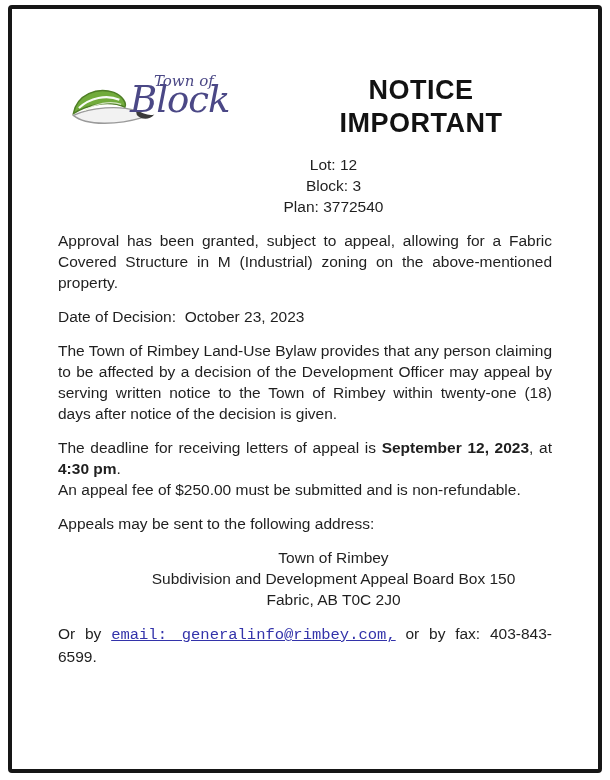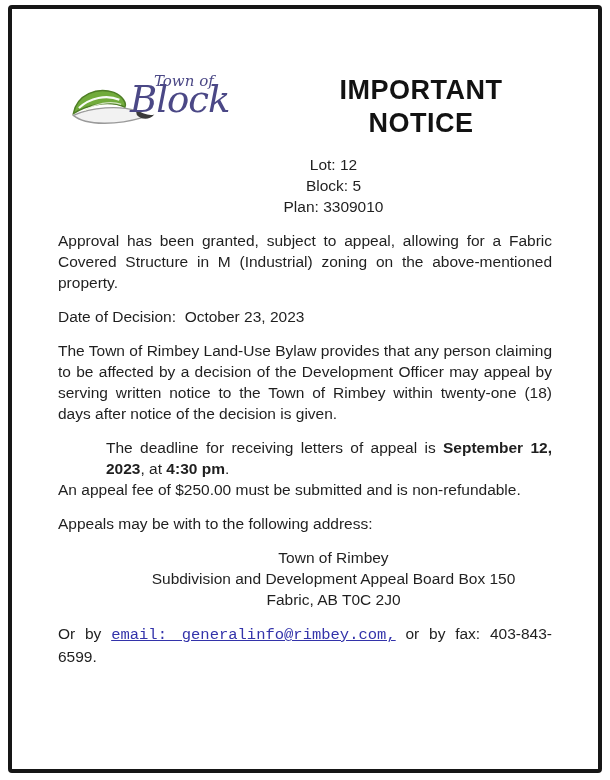--- a/index.html
+++ b/index.html
@@ -69,21 +69,21 @@
     padding-top: 4px;
   }
   .para {
     font-size: 15.5px;
     line-height: 21px;
     text-align: justify;
     margin: 0 0 13px 0;
   }
   .prewrap { white-space: pre-wrap; }
   .indent { padding-left: 57px; text-align: center; }
-  .tight { margin-bottom: 0; margin-left: 48px; }
+  .tight { margin-bottom: 0; }
   .link {
     color: var(--link, #3333aa);
     text-decoration: underline;
     cursor: pointer;
     font-family: Liberation Mono, monospace;
   }
 </style>
 </head>
 <body>
 
@@ -99,42 +99,42 @@
           <path d="M76 33 C 84 35, 89 39, 96 37 C 90 44, 81 42, 77 37.5 Z" style="fill:#3a3a3a"></path>
           <path d="M8 36 C 12 15, 34 7, 52 13 C 62 17, 66 25, 64 29 C 46 21, 22 27, 8 36 Z" style="fill:var(--leaf-green,#71ab3b);stroke:var(--leaf-outline,#4e7d26);stroke-width:1.6"></path>
           <path d="M14 30 C 26 19, 44 15, 58 21" style="fill:none;stroke:#ffffff;stroke-width:2.2;opacity:.95"></path>
           <path d="M20 33 C 32 25, 48 22, 60 26" style="fill:none;stroke:#e9f3da;stroke-width:1.4;opacity:.85"></path>
         </svg>
         <div class="logo-townof">Town of</div>
         <div class="logo-name">Block</div>
       </div>
 
       <div class="title">
+        <div>NOTICE</div>
         <div>IMPORTANT</div>
-        <div>NOTICE</div>
       </div>
     </div>
 
 
     <div class="para indent">
       <div>Lot: 12</div>
-      <div>Block: 5</div>
-      <div>Plan: 3309010</div>
+      <div>Block: 3</div>
+      <div>Plan: 3772540</div>
     </div>
 
     <div class="para">Approval has been granted, subject to appeal, allowing for a Fabric Covered Structure in M (Industrial) zoning on the above-mentioned property.</div>
 
     <div class="para prewrap">Date of Decision:  October 23, 2023</div>
 
     <div class="para">The Town of Rimbey Land-Use Bylaw provides that any person claiming to be affected by a decision of the Development Officer may appeal by serving written notice to the Town of Rimbey within twenty-one (18) days after notice of the decision is given.</div>
 
     <div class="para tight"><span>The deadline for receiving letters of appeal is </span><span style="font-weight: 700;">September 12, 2023</span><span>, at </span><span style="font-weight: 700;">4:30 pm</span><span>.</span></div>
     <div class="para">An appeal fee of $250.00 must be submitted and is non-refundable.</div>
 
-    <div class="para">Appeals may be with to the following address:</div>
+    <div class="para">Appeals may be sent to the following address:</div>
 
     <div class="para indent">
       <div>Town of Rimbey</div>
       <div>Subdivision and Development Appeal Board Box 150</div>
       <div>Fabric, AB T0C 2J0</div>
     </div>
 
     <div class="para"><span>Or by </span><a class="link" href="#">email: generalinfo@rimbey.com,</a><span> or by fax: 403-843-6599.</span></div>
 
   </div>

